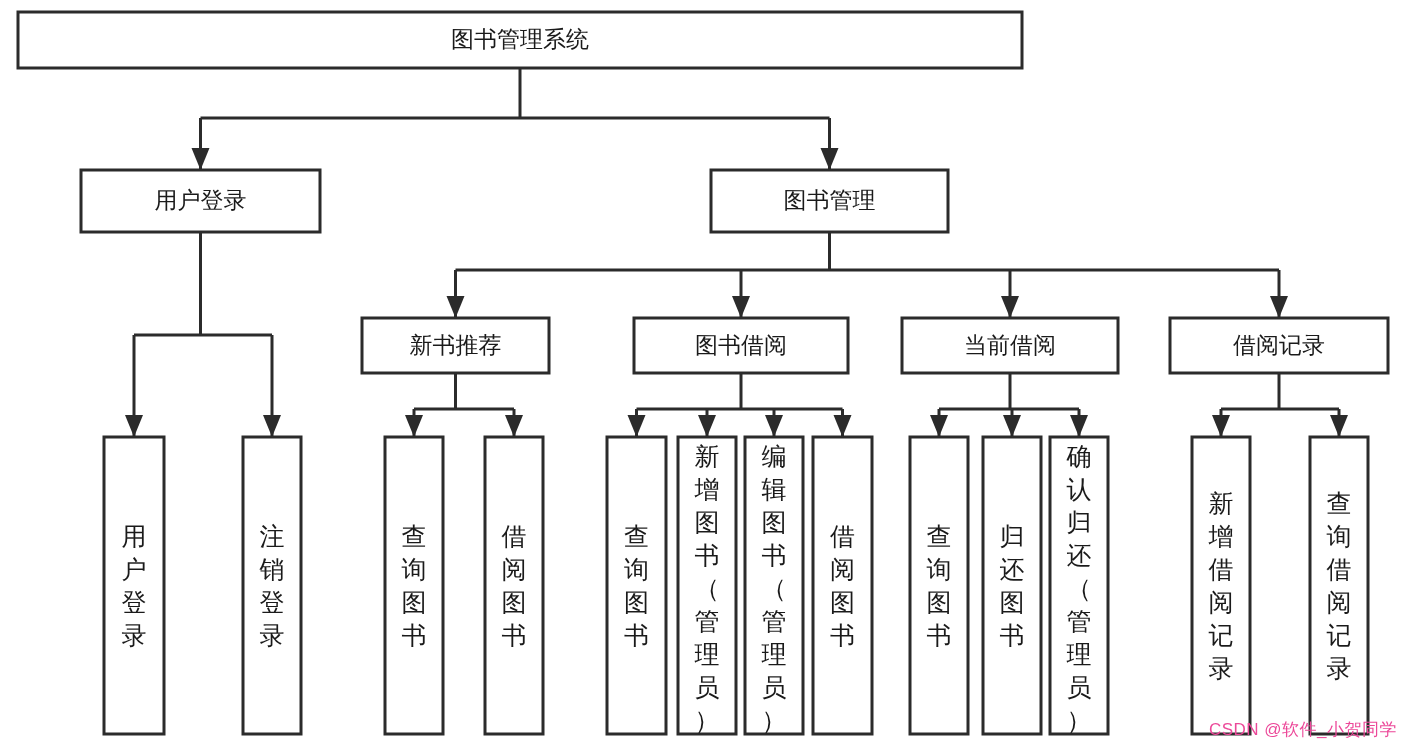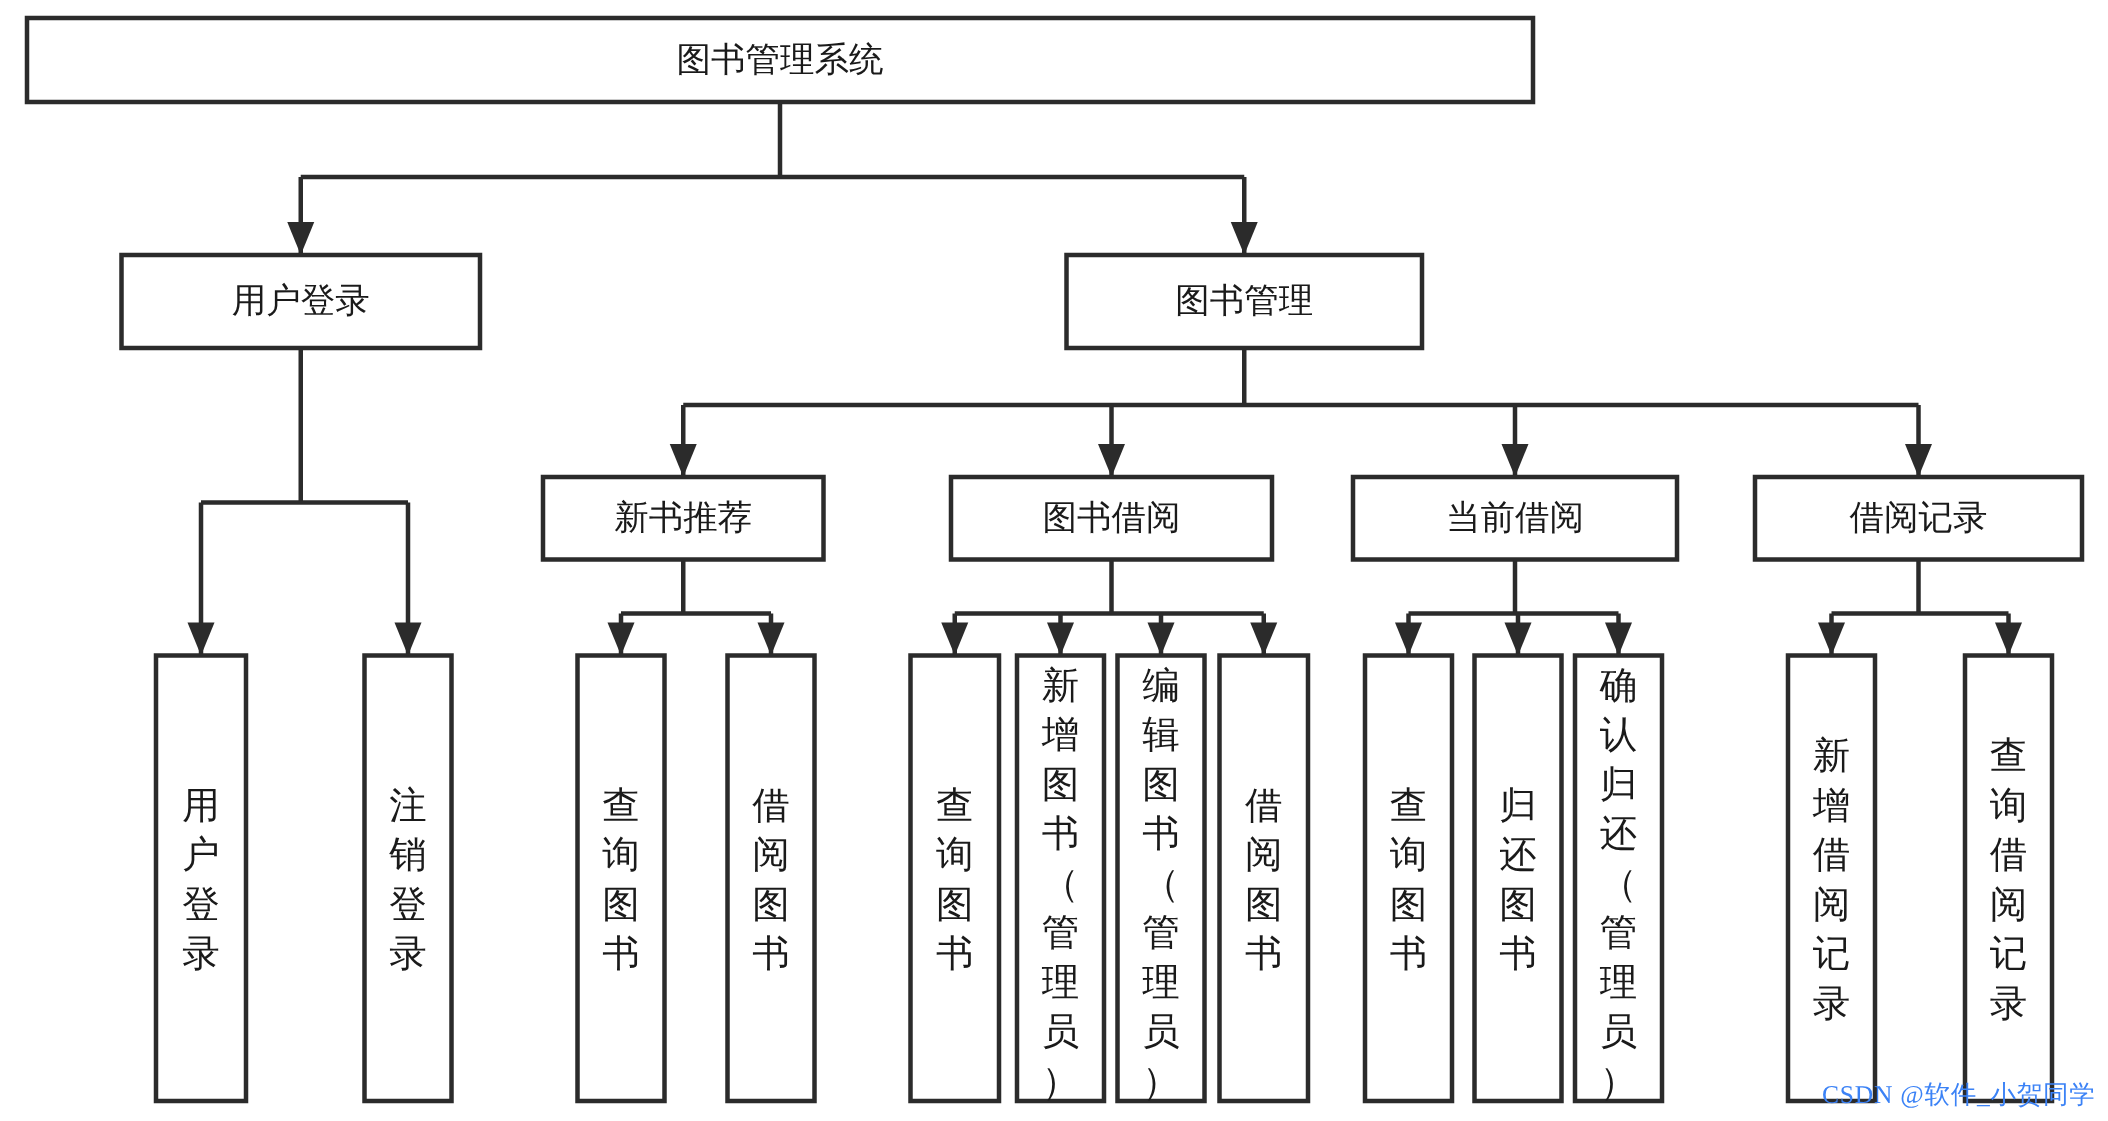--- a/index.html
+++ b/index.html
@@ -45,23 +45,23 @@
     fill: none;
   }
   .arrow-head {
     fill: #2b2b2b;
     stroke: none;
   }
   .watermark {
     position: absolute;
     right: 8px;
     bottom: 6px;
-    font-family: Liberation Serif, serif;
+    font-family: Liberation Sans, sans-serif;
     font-size: 17px;
-    color: #3b82f6;
+    color: #ec4899;
     letter-spacing: 0.5px;
     white-space: nowrap;
     pointer-events: none;
   }
 </style>
 </head>
 <body>
 
 <svg id="diagram" viewBox="0 0 1405 747" xmlns="http://www.w3.org/2000/svg">
   <g id="edges-layer">

